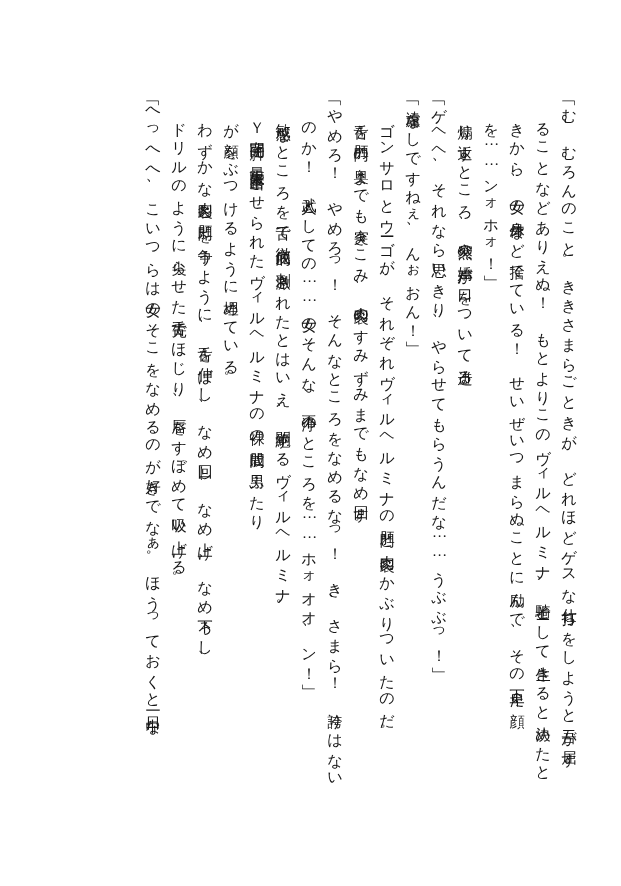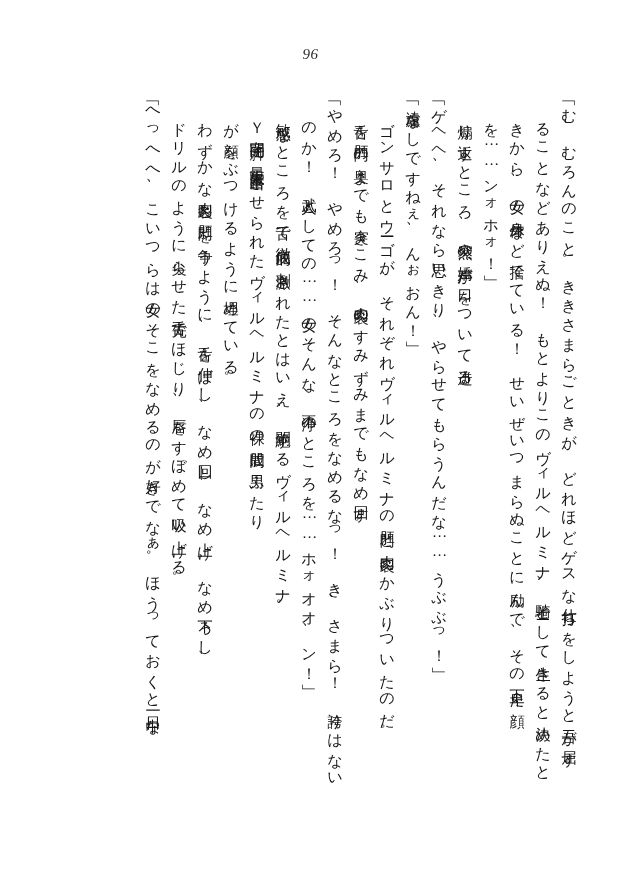--- a/index.html
+++ b/index.html
@@ -64,23 +64,20 @@
   .vline.indent {
     padding-top: 16px;
     box-sizing: border-box;
   }
 </style>
 </head>
 <body>
 
 <div class="page">
 
-  <div class="page-number">
-    <span>96</span>
-  </div>
 
   <div class="body-area" id="body-area">
       <div class="vline">「む、むろんのこと。ききさまらごときが、どれほどゲスな仕打ちをしようと吾が屈す</div>
       <div class="vline indent">ることなどありえぬ！　もとよりこのヴィルヘルミナ、騎士として生きると決めたと</div>
       <div class="vline indent">きから、女の身体など捨てている！　せいぜいつまらぬことに励んで、その下卑た顔</div>
       <div class="vline indent">を……ンォホォ！」</div>
       <div class="vline indent">煽り返すところ、突然の嬌声が口をついて迸る。</div>
       <div class="vline">「ゲヘヘ、それなら思いきり、やらせてもらうんだな……うぶぶっ！」</div>
       <div class="vline">「遠慮なしですねぇ、んぉおん！」</div>
       <div class="vline indent">ゴンサロとウーゴが、それぞれヴィルヘルミナの肛門と肉裂にかぶりついたのだ。</div>

